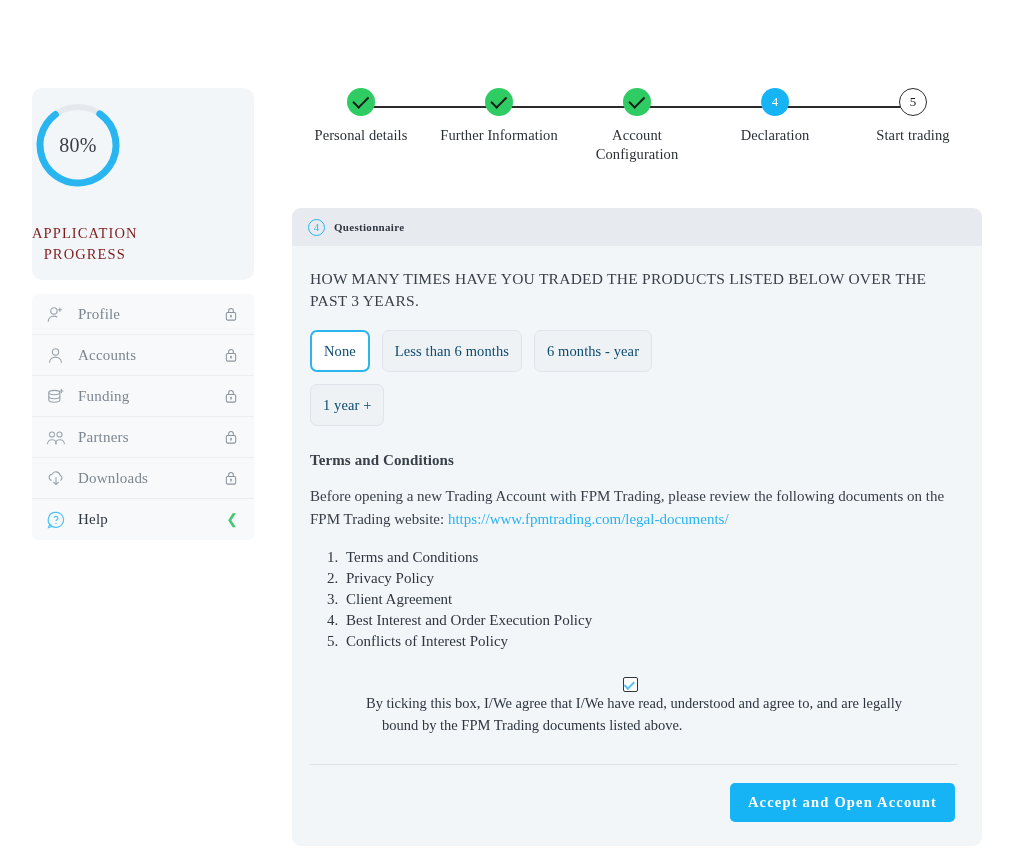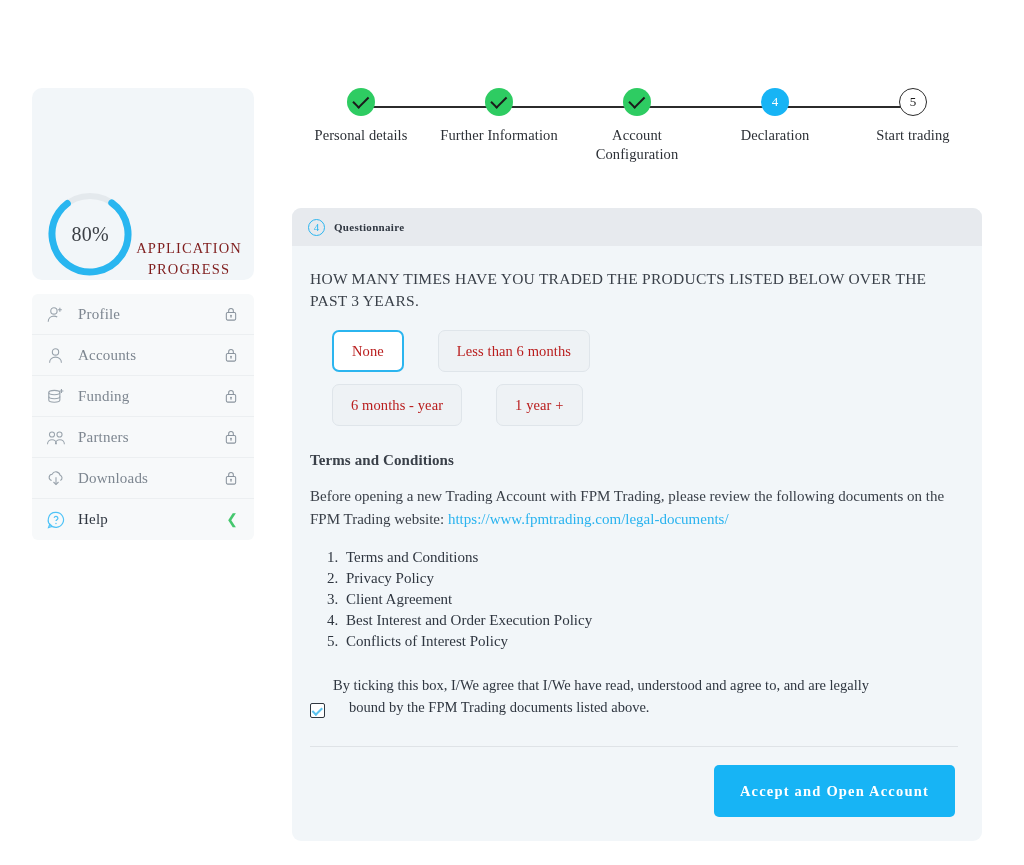--- a/index.html
+++ b/index.html
@@ -21,21 +21,22 @@
     position: absolute;
     left: 32px;
     top: 88px;
     width: 222px;
   }
   .progress-card {
     background: #f2f6f9;
     border-radius: 10px;
     height: 192px;
     display: flex;
-    align-items: flex-end;
+    flex-direction: column;
+    align-items: flex-start;
     justify-content: center;
   }
   .donut-wrap {
     position: relative;
     width: 92px;
     height: 92px;
     margin-top: -4px;
   }
   .donut-wrap svg { display: block; }
   .donut-label {
@@ -225,26 +226,25 @@
     margin-bottom: 26px;
   }
   .option {
     background: #eef2f5;
     border: 1px solid #dfe5ea;
     border-radius: 7px;
     height: 42px;
     display: flex;
     align-items: center;
     justify-content: center;
-    padding: 0 18px;
+    padding: 0 12px;
     font-size: 14.5px;
-    color: #b91c1c;
+    color: #0c4a6e;
     box-sizing: border-box;
     letter-spacing: .1px;
-    margin-left: 22px;
   }
   .option.selected {
     background: #ffffff;
     border: 2px solid #2bb5ef;
   }
 
   .section-title {
     font-size: 15px;
     color: #3a4049;
     margin: 0 0 16px 0;
@@ -265,23 +265,24 @@
     margin: 0 0 22px 0;
     padding-left: 32px;
     font-size: 15px;
     line-height: 21px;
     color: #2f3640;
   }
   ol.docs li { padding-left: 4px; margin-bottom: 0px; }
 
   .agree-row {
     display: flex;
-    align-items: flex-end;
+    align-items: center;
     margin: 0 0 28px 0;
     max-width: 640px;
+    flex-direction: column;
   }
   .checkbox {
     width: 15px;
     height: 15px;
     border: 1.6px solid #303740;
     border-radius: 2px;
     background: #ffffff;
     flex: 0 0 15px;
     margin-top: 3px;
     display: flex;
@@ -314,22 +315,22 @@
   .btn-row {
     display: flex;
     justify-content: flex-end;
     padding-right: 3px;
   }
   .primary-btn {
     background: #17b4f5;
     color: #ffffff;
     border: none;
     border-radius: 5px;
-    height: 52px;
-    padding: 0 26px;
+    height: 39px;
+    padding: 0 18px;
     font-family: "Liberation Serif", "DejaVu Serif", serif;
     font-size: 14.5px;
     font-weight: bold;
     letter-spacing: 1.2px;
     cursor: pointer;
   }
 </style>
 </head>
 <body>
 

